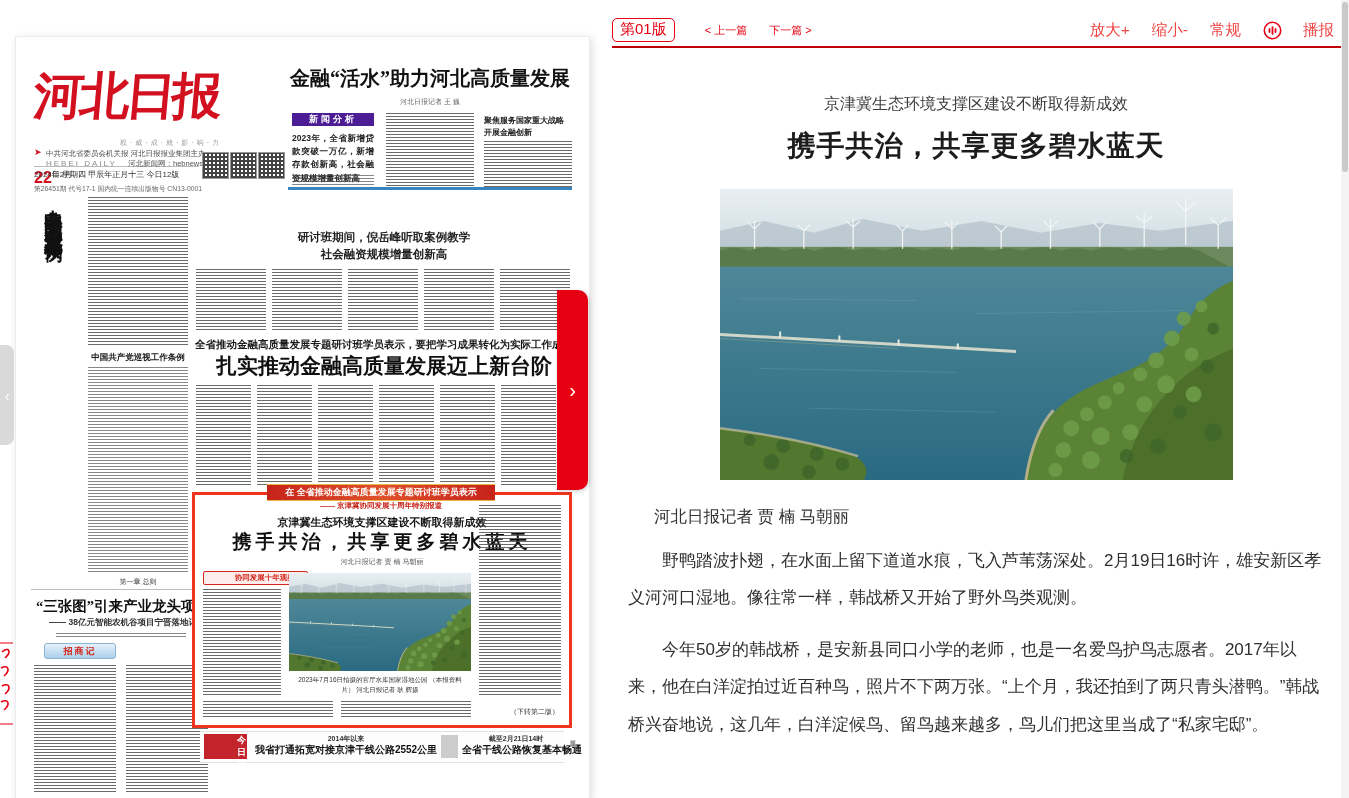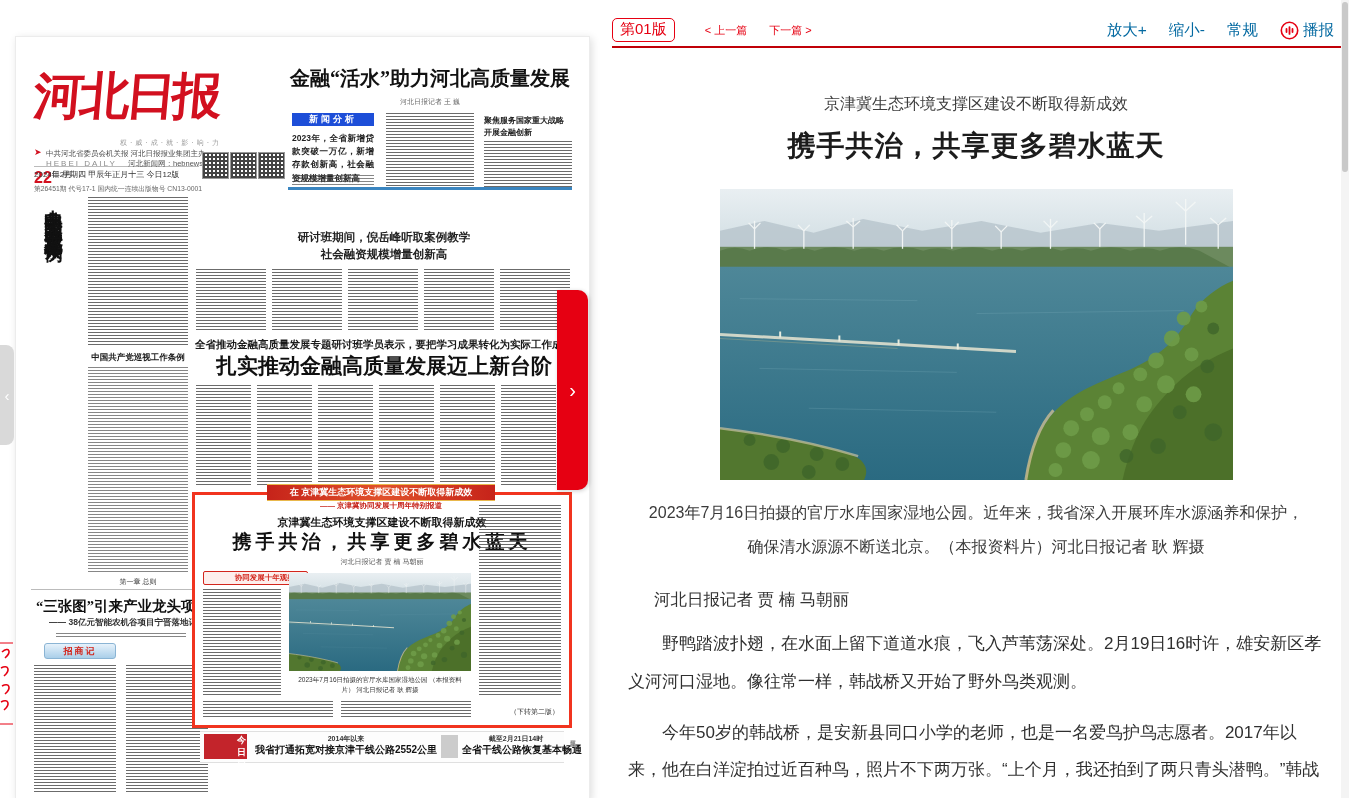--- a/index.html
+++ b/index.html
@@ -24,21 +24,21 @@
   .mast-day{font-size:16px;font-weight:bold;color:#d2101f;}
   .mast-issue{left:18px;top:147px;font-size:6.8px;color:#666;white-space:nowrap;}
   .mast-rule{left:18px;top:129px;width:165px;height:1px;background:#bbb;}
   .qr{top:115px;width:25px;height:25px;border:1px solid #999;
       background-image:repeating-linear-gradient(0deg,#444 0 2px,transparent 2px 4px),
                        repeating-linear-gradient(90deg,#444 0 2px,#fff 2px 4px);}
   .plane{left:18px;top:110px;width:10px;height:10px;color:#d2101f;font-size:9px;}
 
   .fin-title{left:272px;top:28px;width:284px;text-align:center;font-weight:bold;font-size:20px;color:#111;white-space:nowrap;}
   .fin-byline{left:272px;top:60px;width:284px;text-align:center;font-size:7px;color:#666;}
-  .fin-tag{left:276px;top:76px;width:82px;height:13px;background:#1d4ed8;color:#fff;font-size:9px;
+  .fin-tag{left:276px;top:76px;width:82px;height:13px;background:#4c1d95;color:#fff;font-size:9px;
       font-weight:bold;text-align:center;line-height:13px;letter-spacing:3px;}
   .fin-summary{left:276px;top:95px;width:82px;font-size:8.5px;font-weight:bold;color:#222;line-height:1.55;text-align:justify;}
   .fin-colhead{left:468px;top:78px;width:88px;font-size:8px;font-weight:bold;color:#222;text-align:left;line-height:1.5;}
   .blue-rule{left:272px;top:150px;width:284px;height:2.5px;background:#3a85c0;}
 
   .sem-title{left:178px;top:160px;width:380px;text-align:center;font-weight:bold;font-size:22px;color:#101010;white-space:nowrap;}
   .sem-sub1{left:178px;top:193px;width:380px;text-align:center;font-weight:bold;font-size:11.5px;color:#222;}
   .sem-sub2{left:178px;top:210px;width:380px;text-align:center;font-weight:bold;font-size:11.5px;color:#222;}
 
   .step-kicker{left:178px;top:301px;width:380px;text-align:center;font-weight:bold;font-size:10.5px;color:#1a1a1a;white-space:nowrap;}
@@ -90,22 +90,22 @@
       border-radius:0 8px 8px 0;color:#fff;display:flex;align-items:center;justify-content:center;font-size:15px;cursor:pointer;}
   .edge-marks{position:absolute;left:0;top:640px;width:13px;height:90px;}
 
   
   .reader{position:absolute;left:600px;top:0;width:741px;height:798px;}
   .toolbar{position:absolute;left:12px;top:17px;width:722px;height:26px;display:flex;align-items:center;color:#e60012;}
   .edition{border:1.5px solid #e60012;border-radius:5px;padding:1px 7px 2px;font-size:15px;color:#e60012;cursor:pointer;}
   .navlink{font-size:11px;color:#e60012;cursor:pointer;margin-left:30px;white-space:nowrap;}
   .navlink + .navlink{margin-left:22px;}
   .tool-right{margin-left:auto;display:flex;align-items:center;gap:22px;font-size:15.5px;}
-  .tool-item{cursor:pointer;white-space:nowrap;color:#0369a1;}
-  .broadcast{display:flex;align-items:center;gap:4px;cursor:pointer;}
+  .tool-item{cursor:pointer;white-space:nowrap;color:#ef4444;}
+  .broadcast{display:flex;align-items:center;gap:21px;cursor:pointer;}
   .red-rule{position:absolute;left:12px;top:46px;width:729px;height:2px;background:#c00008;}
 
   .art{position:absolute;left:20px;top:84px;width:712px;color:#2f2f2f;}
   .art-kicker{text-align:center;font-size:16px;color:#3d3d3d;margin-top:10px;}
   .art-title{text-align:center;font-size:28px;font-weight:bold;color:#1c1c1c;margin-top:12px;letter-spacing:1px;}
   .art-photo{display:block;margin:24px auto 0;}
   .art-caption{margin:16px auto 0;width:660px;font-size:16px;line-height:2.1;color:#3a3a3a;text-align:center;}
   .art-byline{margin:26px 0 0 34px;font-size:16.5px;color:#333;}
   .art p{margin:14px 8px 0;font-size:17px;line-height:2.2;text-indent:2em;}
 
@@ -307,21 +307,21 @@
 
     <div class="inv-rule"></div>
     <div class="inv-title serif">“三张图”引来产业龙头项目</div>
     <div class="inv-sub">—— 38亿元智能农机谷项目宁晋落地记</div>
     <div class="ftl" style="left:40px;top:596px;width:130px;height:6px"></div>
     <div class="inv-tag">招商记</div>
     <div class="ft" style="left:18px;top:628px;width:82px;height:128px"></div>
     <div class="ft" style="left:110px;top:628px;width:82px;height:128px"></div>
 
     <div class="hl-box">
-      <div class="hl-banner">在 京津冀生态环境支撑区建设不断取得新成效</div>
+      <div class="hl-banner">在 全省推动金融高质量发展专题研讨班学员表示</div>
       <div class="hl-banner2">—— 京津冀协同发展十周年特别报道</div>
       <div class="hl-kicker">京津冀生态环境支撑区建设不断取得新成效</div>
       <div class="hl-title serif">携手共治，共享更多碧水蓝天</div>
       <div class="hl-byline">河北日报记者 贾 楠 马朝丽</div>
       <div class="hl-series">协同发展十年观察②</div>
       <div class="ft" style="left:8px;top:94px;width:78px;height:108px"></div>
       <svg style="left:94px;top:78px" width="182" height="98">
           <use href="#photoArt" width="182" height="98"></use>
         </svg>
       <div class="hl-caption">2023年7月16日拍摄的官厅水库国家湿地公园 （本报资料片） 河北日报记者 耿 辉摄</div>
@@ -380,21 +380,20 @@
       </span>
     </div>
     <div class="red-rule"></div>
 
     <div class="art">
       <div class="art-kicker">京津冀生态环境支撑区建设不断取得新成效</div>
       <h1 class="art-title" style="margin-bottom:0">携手共治，共享更多碧水蓝天</h1>
       <svg class="art-photo" width="513" height="291">
           <use href="#photoArt" width="513" height="291"></use>
         </svg>
-      <div class="art-caption">2023年7月16日拍摄的官厅水库国家湿地公园。近年来，我省深入开展环库水源涵养和保护，确保清水源源不断送北京。（本报资料片）河北日报记者 耿 辉摄</div>
       <div class="art-byline">河北日报记者 贾 楠 马朝丽</div>
       <p>野鸭踏波扑翅，在水面上留下道道水痕，飞入芦苇荡深处。2月19日16时许，雄安新区孝义河河口湿地。像往常一样，韩战桥又开始了野外鸟类观测。</p>
       <p>今年50岁的韩战桥，是安新县同口小学的老师，也是一名爱鸟护鸟志愿者。2017年以来，他在白洋淀拍过近百种鸟，照片不下两万张。“上个月，我还拍到了两只青头潜鸭。”韩战桥兴奋地说，这几年，白洋淀候鸟、留鸟越来越多，鸟儿们把这里当成了“私家宅邸”。</p>
 
     </div>
   </div>
 
   <div class="scrollbar">
     <div class="scroll-thumb"></div>
   </div>

